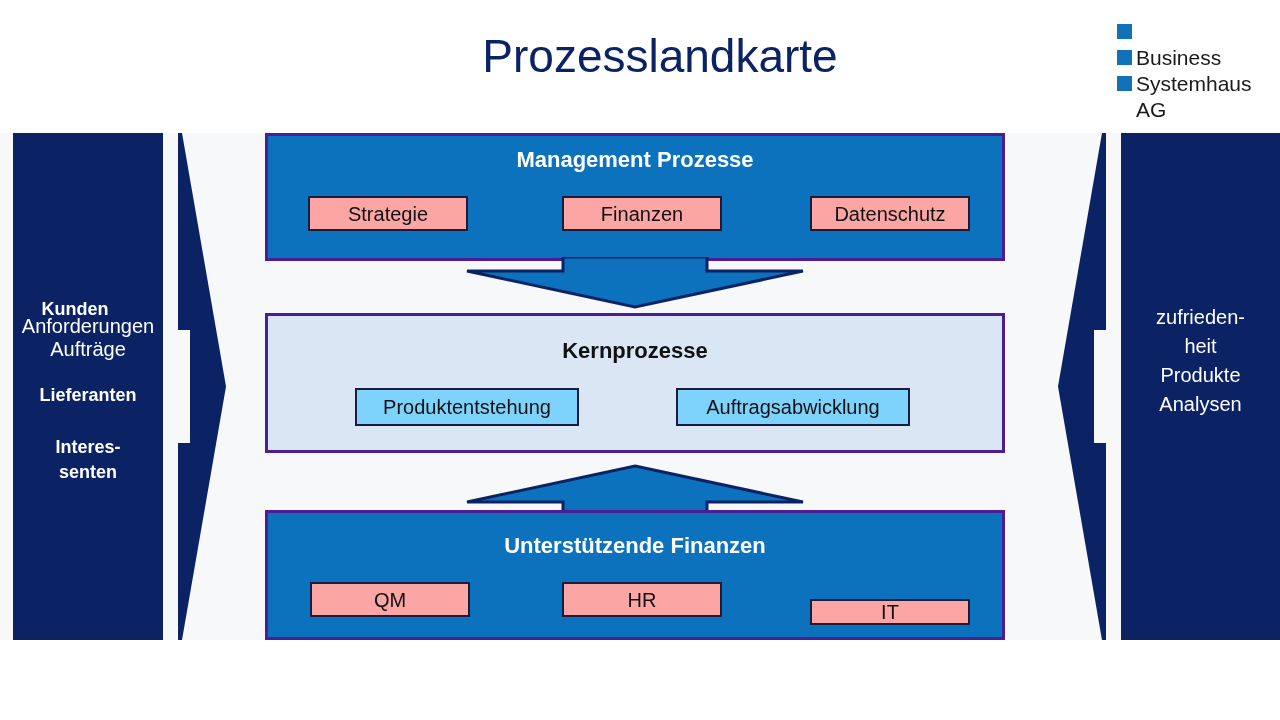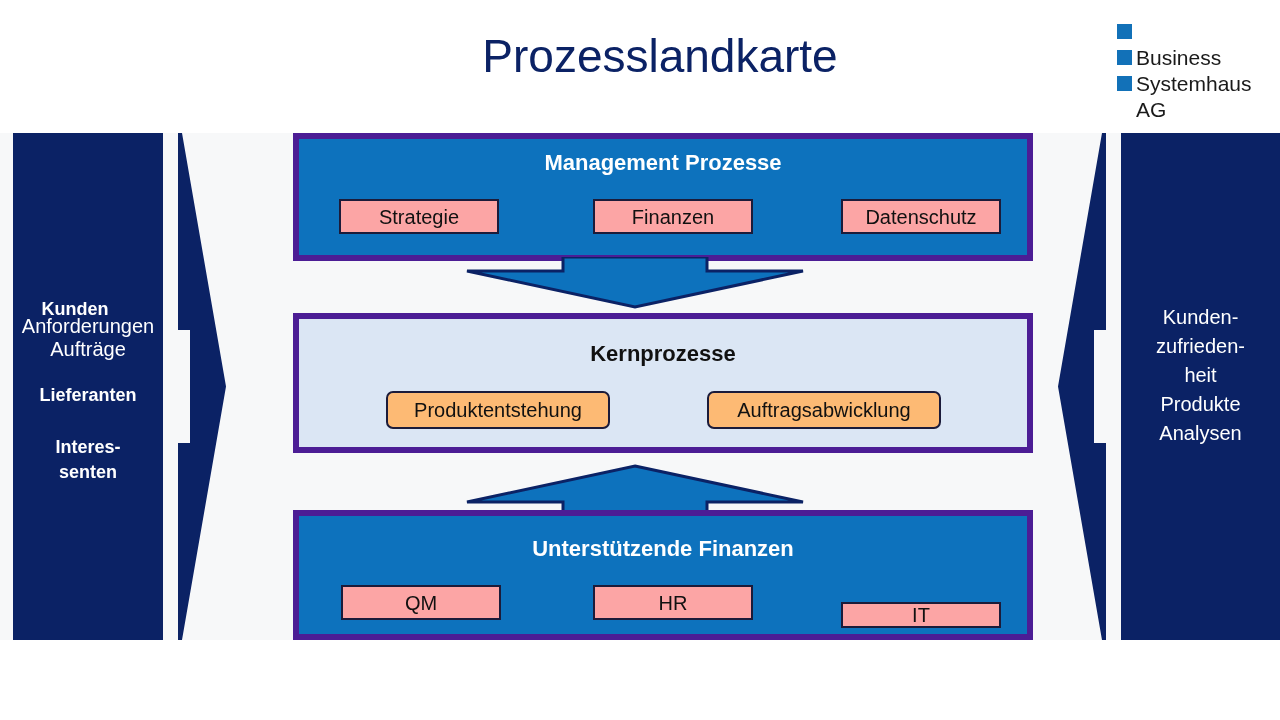--- a/index.html
+++ b/index.html
@@ -148,23 +148,22 @@
     width: 48px;
   }
   #right-chev {
     left: 1058px;
     width: 48px;
   }
 
   
   .band {
     position: absolute;
-    border: 6px solid #4c1d95;
+    border: 3px solid #4c1d95;
     box-sizing: border-box;
-    margin-left: 28px;
   }
   #band-management {
     left: 265px;
     top: 0px;
     width: 740px;
     height: 128px;
     background: #0d72bd;
   }
   #band-core {
     left: 265px;
@@ -200,21 +199,21 @@
     box-sizing: border-box;
     border: 2px solid #1b1b3a;
     display: flex;
     align-items: center;
     justify-content: center;
     font-size: 20px;
     color: #111111;
     line-height: 22px;
   }
   .subbox.light { background: #fca5a5; }
-  .subbox.white { background: #fdba74; border-radius: 7px; }
+  .subbox.white { background: #7dd3fc; }
 
   
   #sub-strategie   { left: 40px;  top: 60px; width: 160px; height: 35px; }
   #sub-finanzen    { left: 294px; top: 60px; width: 160px; height: 35px; }
   #sub-datenschutz { left: 542px; top: 60px; width: 160px; height: 35px; }
 
   
   #sub-produkt  { left: 87px;  top: 72px; width: 224px; height: 38px; }
   #sub-auftrag  { left: 408px; top: 72px; width: 234px; height: 38px; }
 
@@ -302,21 +301,20 @@
 
   <div id="band-support" class="band">
     <div class="band-title">Unterstützende Finanzen</div>
     <div id="sub-qm" class="subbox light">QM</div>
     <div id="sub-hr" class="subbox light">HR</div>
     <div id="sub-it" class="subbox light">IT</div>
   </div>
 
   <div id="right-panel" class="side-panel">
     <div class="rp-text">
-      <div>Kunden-</div>
       <div>zufrieden-</div>
       <div>heit</div>
       <div>Produkte</div>
       <div>Analysen</div>
     </div>
   </div>
 
 </div>
 
 </body></html>

